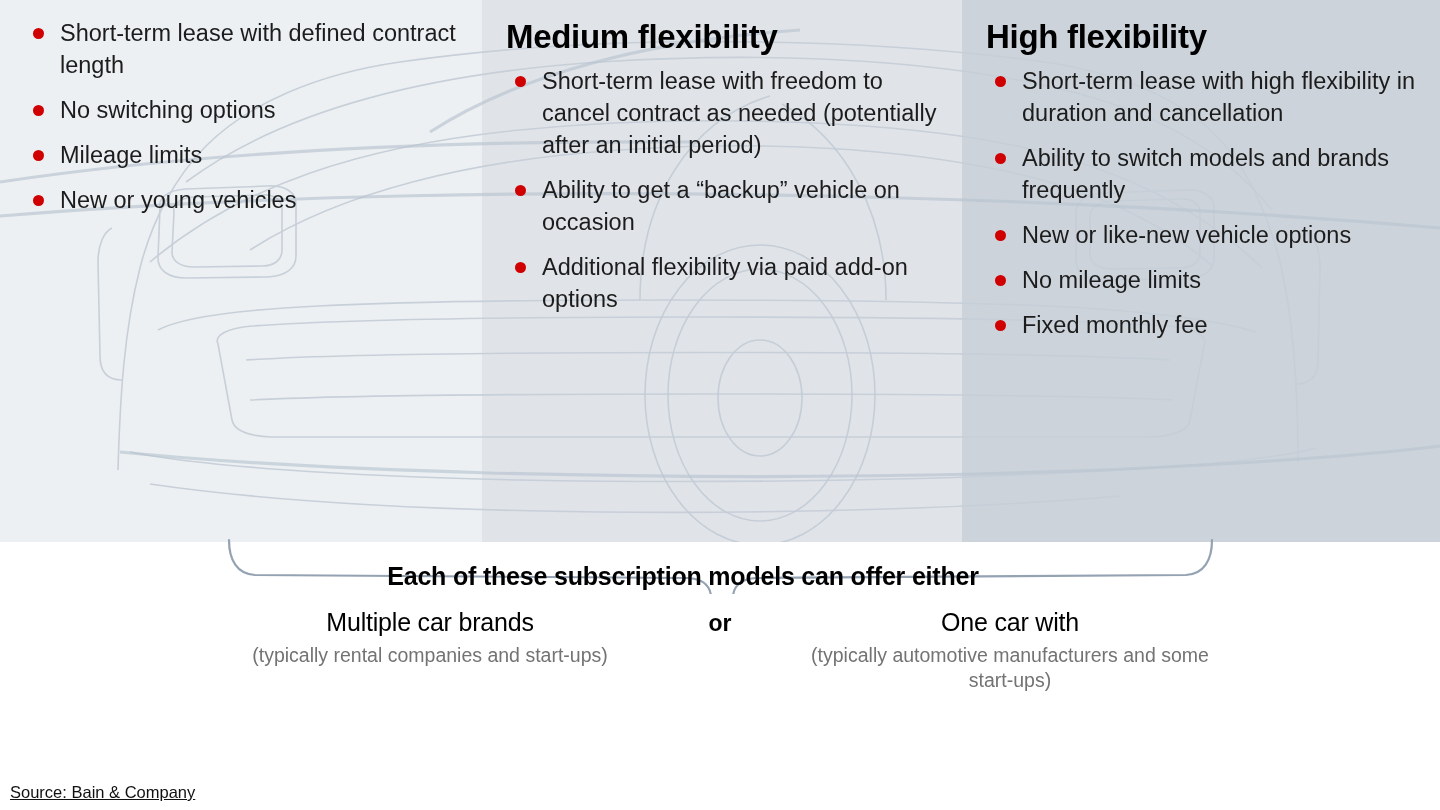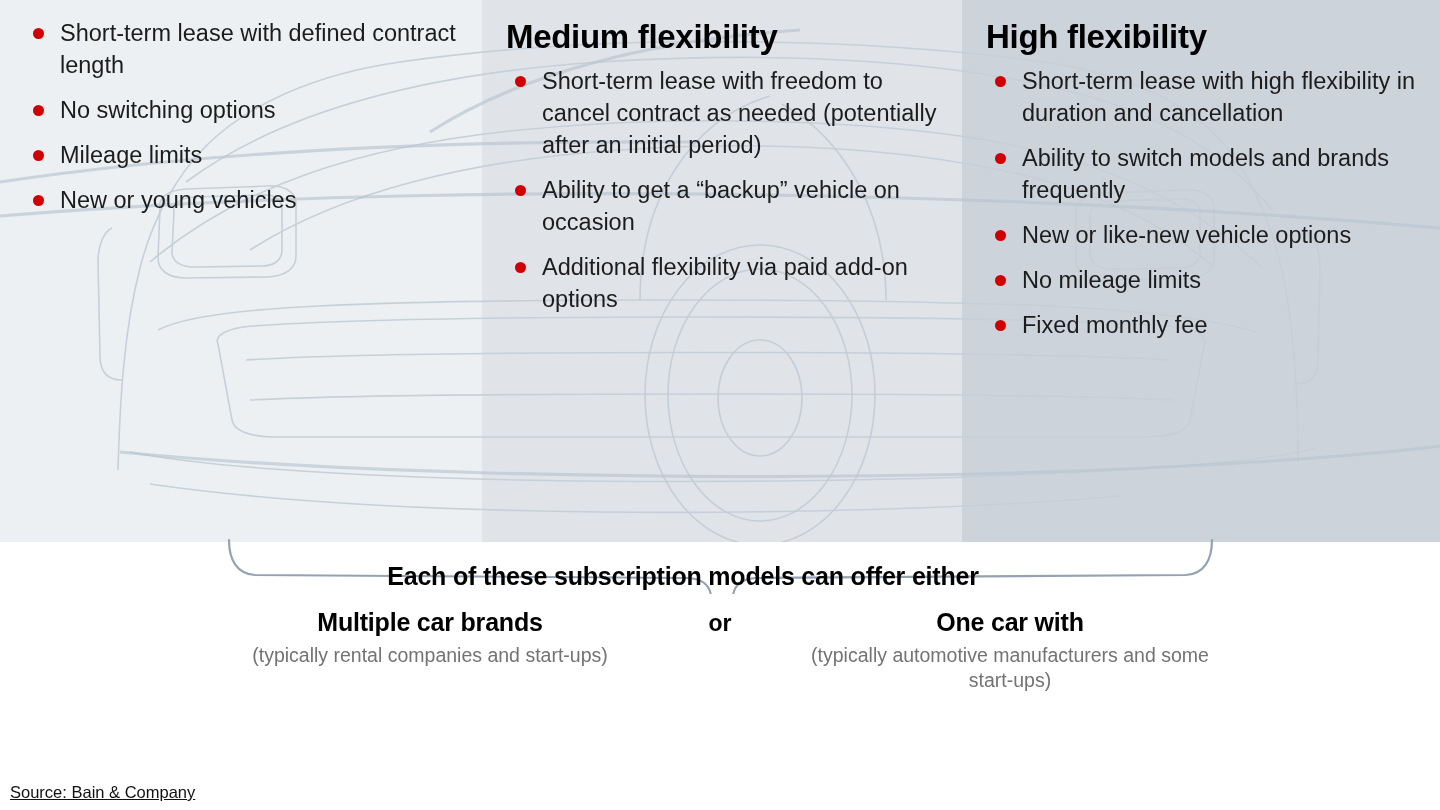--- a/index.html
+++ b/index.html
@@ -134,21 +134,21 @@
     left: 660px;
     top: 3px;
     width: 120px;
     text-align: center;
     font-size: 23px;
     font-weight: bold;
     color: #000000;
   }
   .offer-title {
     font-size: 25px;
-    font-weight: bold;
+    font-weight: normal;
     color: #000000;
     letter-spacing: -0.2px;
     margin: 0 0 6px 0;
     line-height: 1.2;
   }
   .offer-sub {
     font-size: 19.5px;
     font-weight: normal;
     color: #737373;
     line-height: 1.28;

